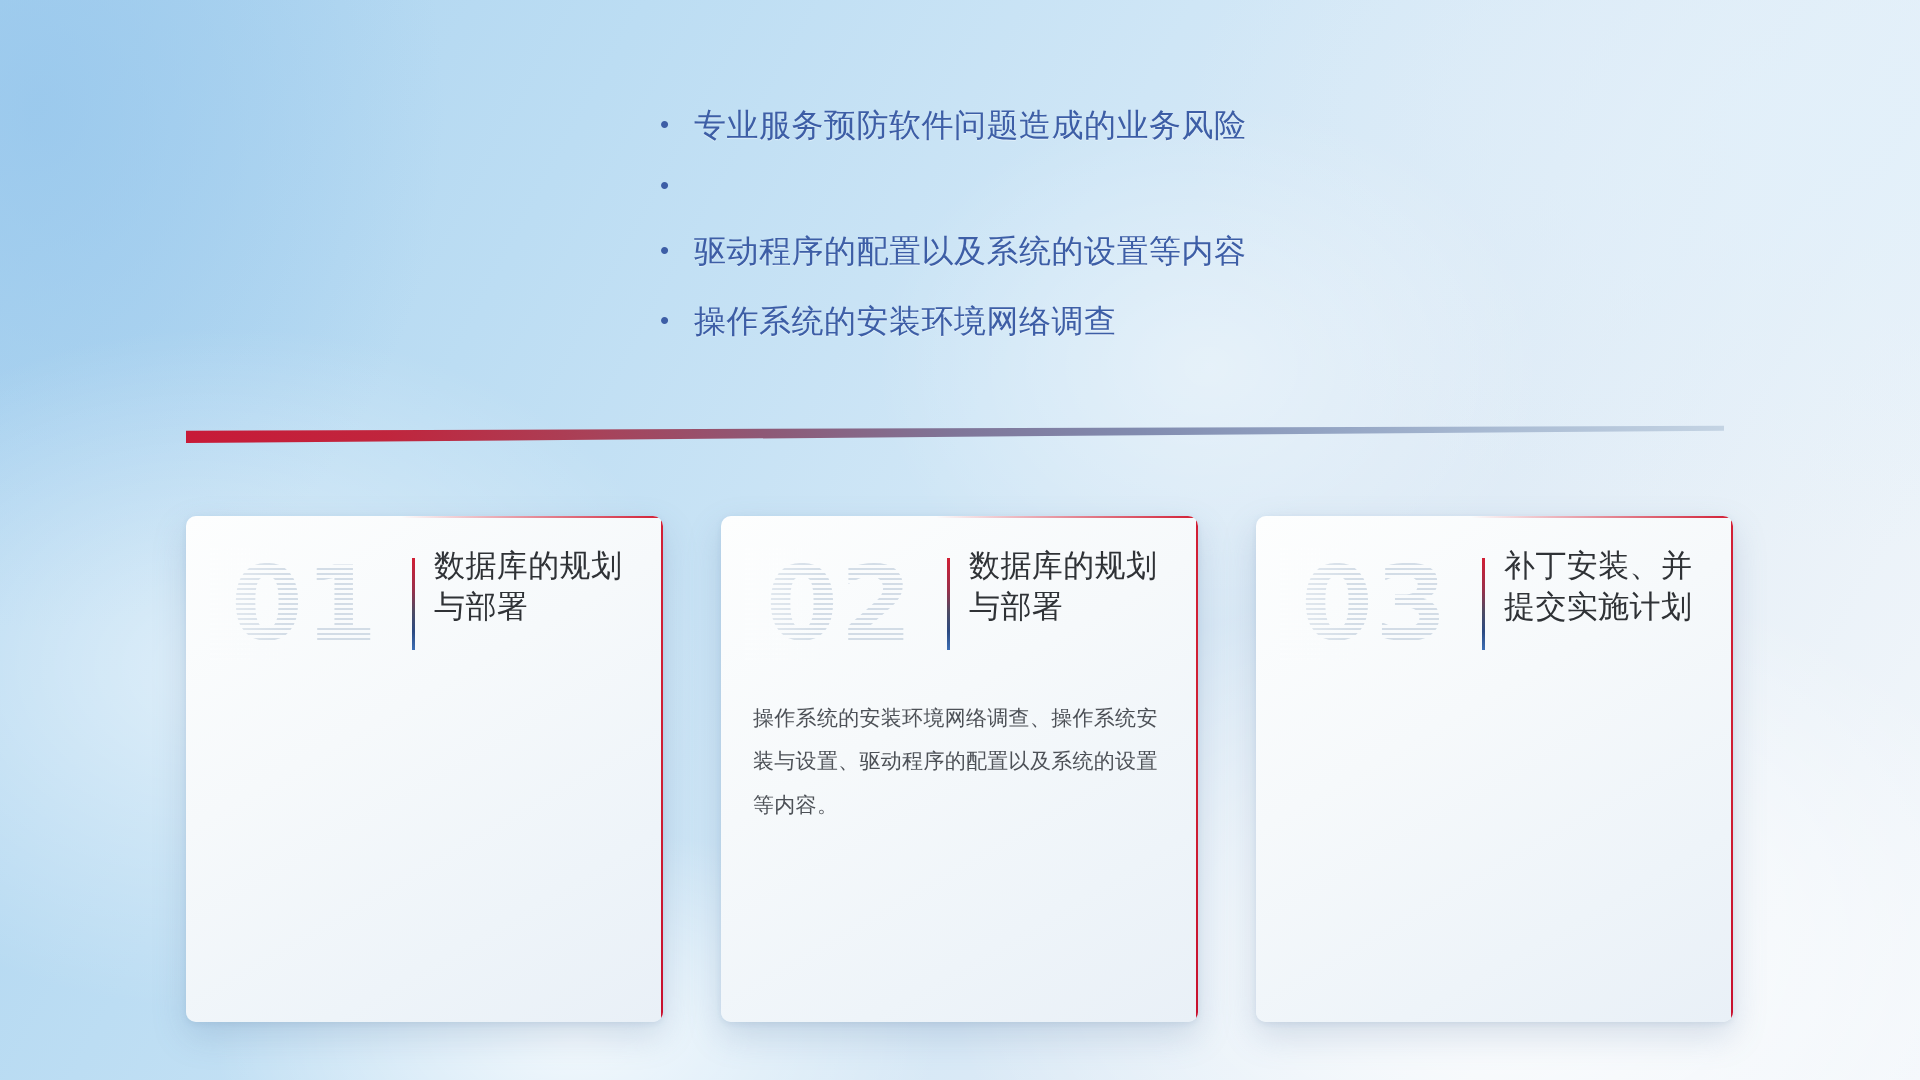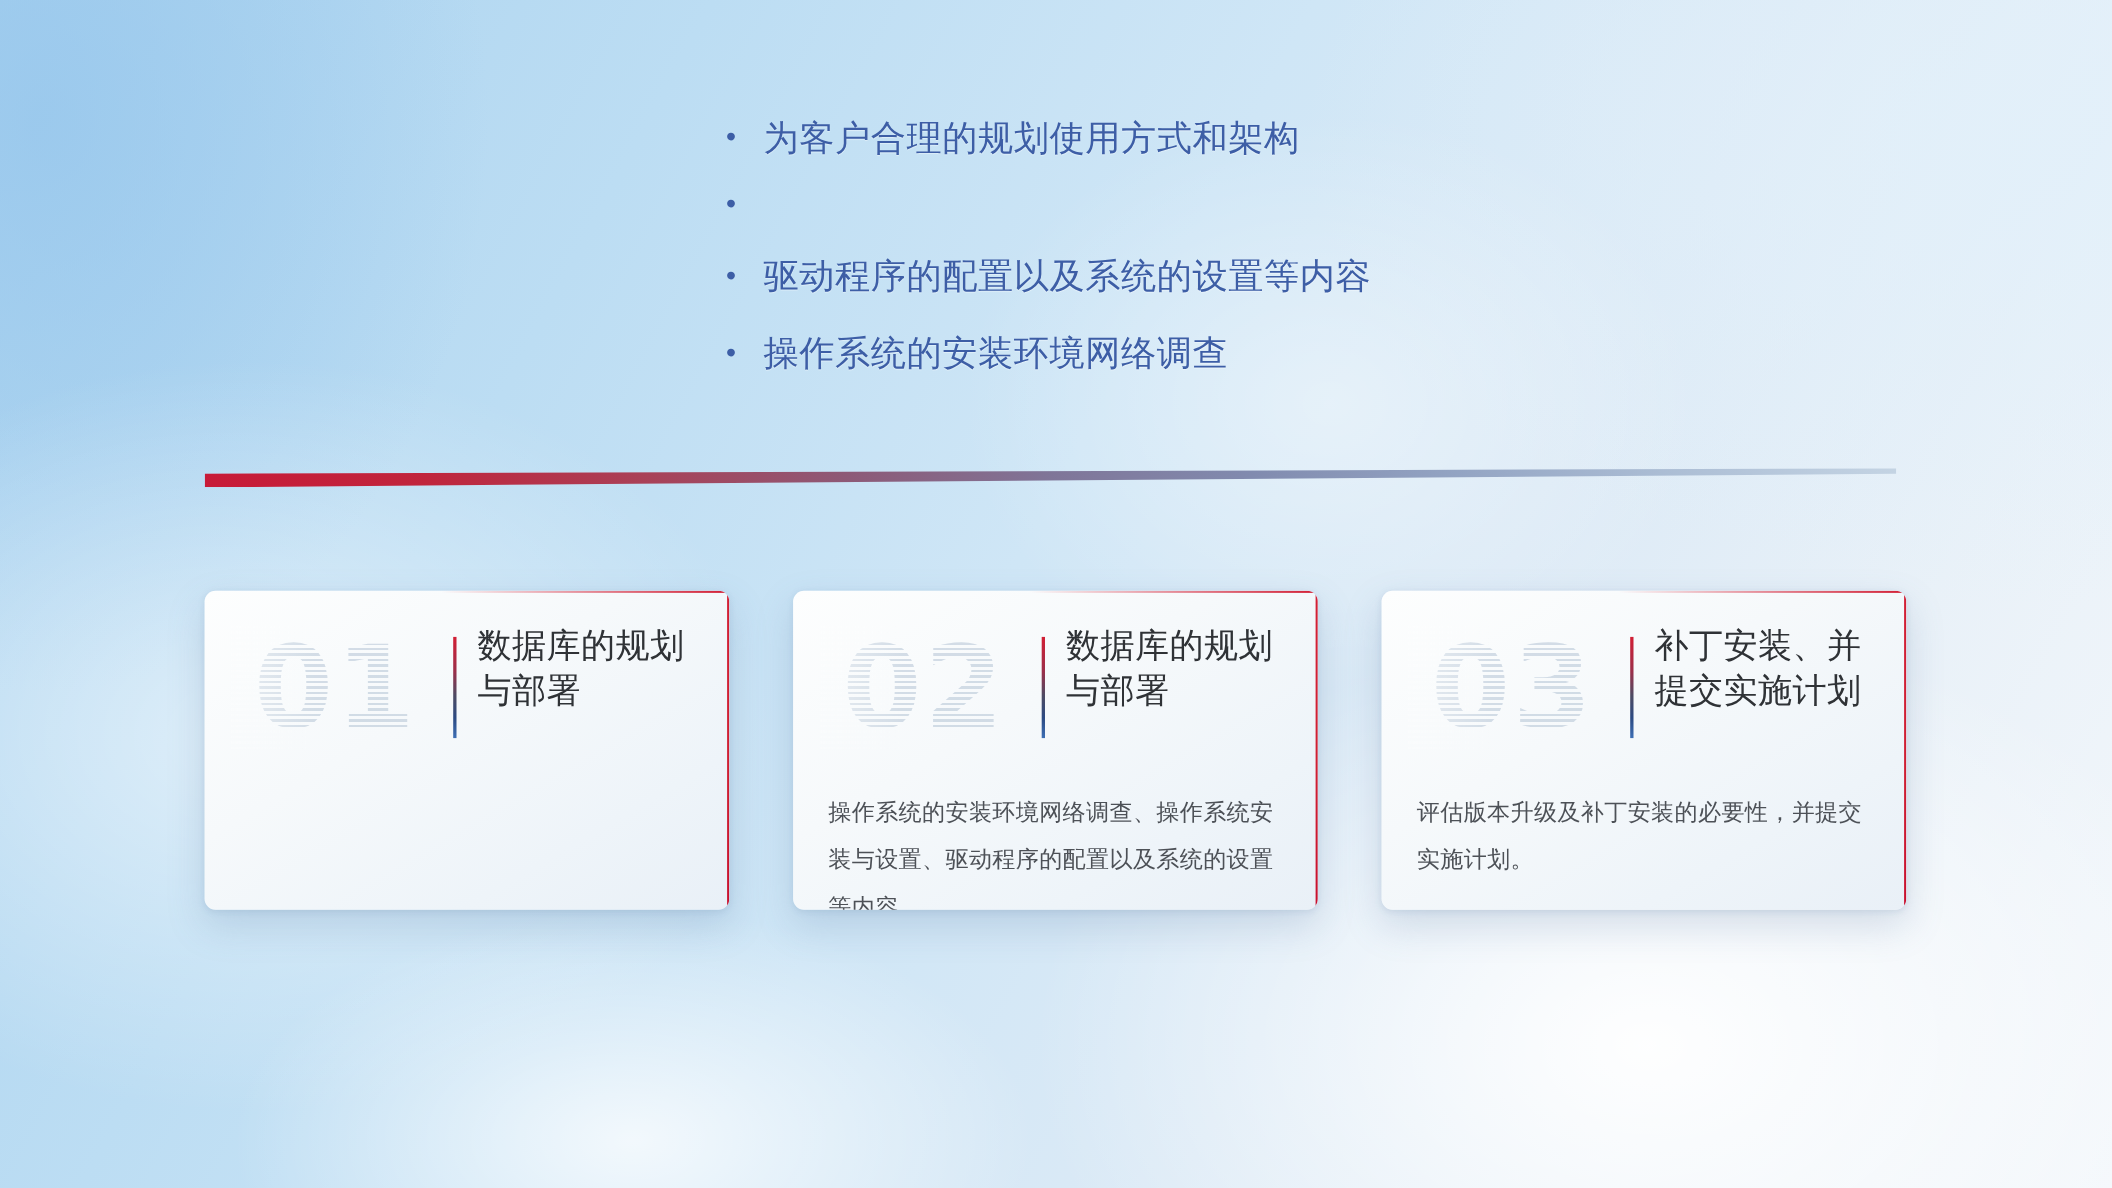--- a/index.html
+++ b/index.html
@@ -40,24 +40,24 @@
     clip-path:polygon(0 44%, 100% 22%, 100% 44%, 0 100%);
     background:linear-gradient(90deg,
       #c8102e 0%, #c01b33 13%, #a8384f 26%, #8a5270 38%,
       #7b6f93 50%, #7c86ab 62%, #8fa0c0 74%, #a8bad2 86%, #c2d2e2 100%);
     opacity:.95;
   }
 
   
   .cards{position:absolute;left:186px;top:516px;width:1548px;
     display:flex;gap:58px;}
-  .card{position:relative;width:477px;height:290px;border-radius:10px;
+  .card{position:relative;width:477px;height:506px;border-radius:10px;
     background:linear-gradient(150deg,#fdfefe 0%, #f6f9fb 40%, #eef4f9 75%, #e9f0f7 100%);
     box-shadow:0 14px 34px rgba(90,125,165,.22), 0 2px 6px rgba(90,125,165,.14);
-    overflow:hidden;margin-top:21px;}
+    overflow:hidden;}
   
   .card .accent-right{position:absolute;right:0;top:0;width:2.5px;height:100%;
     background:linear-gradient(180deg,#d21f35 0%, #cf1f33 55%, #c8102e 100%);}
   .card .accent-top{position:absolute;right:0;top:0;height:2px;width:55%;
     background:linear-gradient(90deg,rgba(210,31,53,0) 0%, rgba(210,31,53,.55) 55%, #d21f35 100%);}
 
   .card .head{position:absolute;left:0;top:28px;width:100%;height:122px;}
   
   .ghost{position:absolute;left:24px;top:4px;width:190px;height:112px;
     font-size:104px;font-weight:700;letter-spacing:2px;line-height:112px;
@@ -87,21 +87,21 @@
 </head>
 <body>
 
 <div id="bg"></div>
 
 <div id="stage">
 
   <div class="bullets">
     <div class="bullet">
       <span class="dot">•</span>
-      <span class="btxt">为客户合理的规划使用方式和架构</span>
+      <span class="btxt">专业服务预防软件问题造成的业务风险</span>
     </div>
     <div class="bullet">
       <span class="dot">•</span>
     </div>
     <div class="bullet">
       <span class="dot">•</span>
       <span class="btxt">驱动程序的配置以及系统的设置等内容</span>
     </div>
     <div class="bullet">
       <span class="dot">•</span>
@@ -137,17 +137,16 @@
     </div>
 
     <div class="card">
       <div class="accent-right"></div>
       <div class="accent-top"></div>
       <div class="head">
         <div class="ghost">03</div>
         <div class="vbar"></div>
         <div class="ctitle">补丁安装、并提交实施计划</div>
       </div>
-      <div class="cbody">评估版本升级及补丁安装的必要性，并提交实施计划。</div>
     </div>
 
   </div>
 </div>
 
 </body></html>

